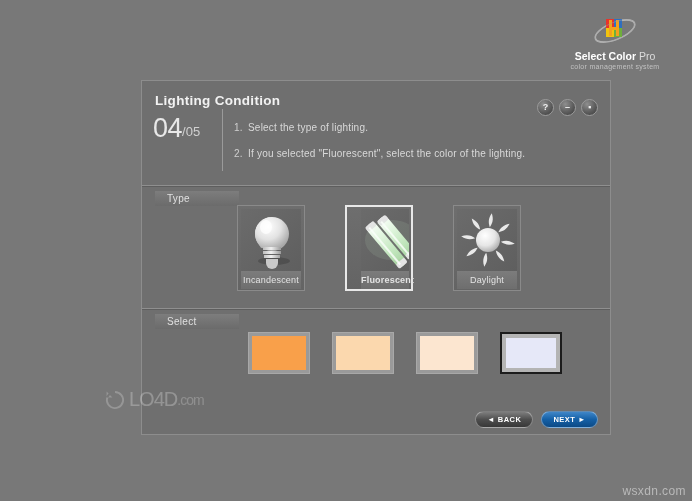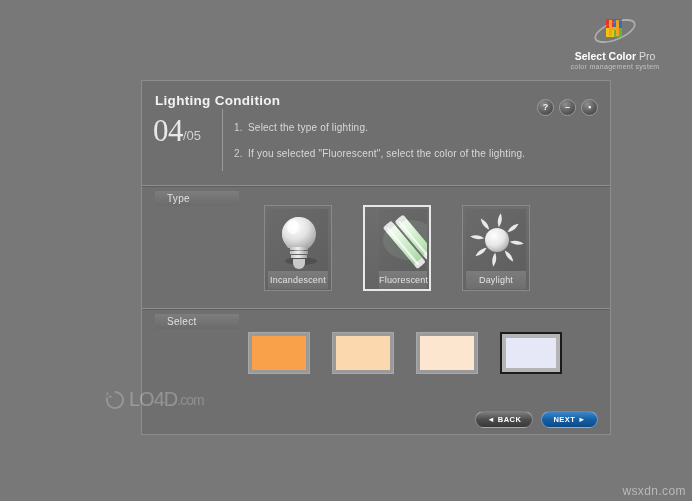--- a/index.html
+++ b/index.html
@@ -79,25 +79,24 @@
     letter-spacing: 0.3px;
   }
   #step-number {
     position: absolute;
     left: 11px;
     top: 32px;
     color: #e8e8e8;
     white-space: nowrap;
   }
   #step-number .cur {
-    font-size: 31px;
+    font-size: 27px;
     font-weight: normal;
     letter-spacing: -0.5px;
     vertical-align: -1px;
-    font-family: Liberation Serif, serif;
   }
   #step-number .tot {
     font-size: 13px;
     color: #d0d0d0;
     margin-top: 28px;
   }
   #step-divider {
     position: absolute;
     left: 80px;
     top: 28px;
@@ -164,36 +163,37 @@
     font-size: 10px;
     color: #e0e0e0;
     background: linear-gradient(to bottom, #7d7d7d 0%, #6b6b6b 100%);
     letter-spacing: 0.3px;
   }
 
   
   #type-section { height: 121px; }
   #type-row {
     position: absolute;
-    left: 122px;
+    left: 95px;
     top: 18px;
     display: flex;
-    gap: 31px;
+    gap: 40px;
   }
   .type-card {
     width: 68px;
     box-sizing: border-box;
     background: linear-gradient(to bottom, #6e6e6e 0%, #646464 100%);
     border: 1px solid #8a8a8a;
     padding: 3px 3px 0 3px;
     cursor: pointer;
   }
   .type-card.selected {
     border: 2px solid #e8e8e8;
     padding: 2px 2px 0 14px;
+    font-weight: bold;
   }
   .type-art {
     height: 62px;
     position: relative;
     overflow: hidden;
     background: linear-gradient(135deg, #6b6b6b 0%, #5f5f5f 100%);
   }
   .type-label {
     font-size: 9px;
     color: #e3e3e3;

